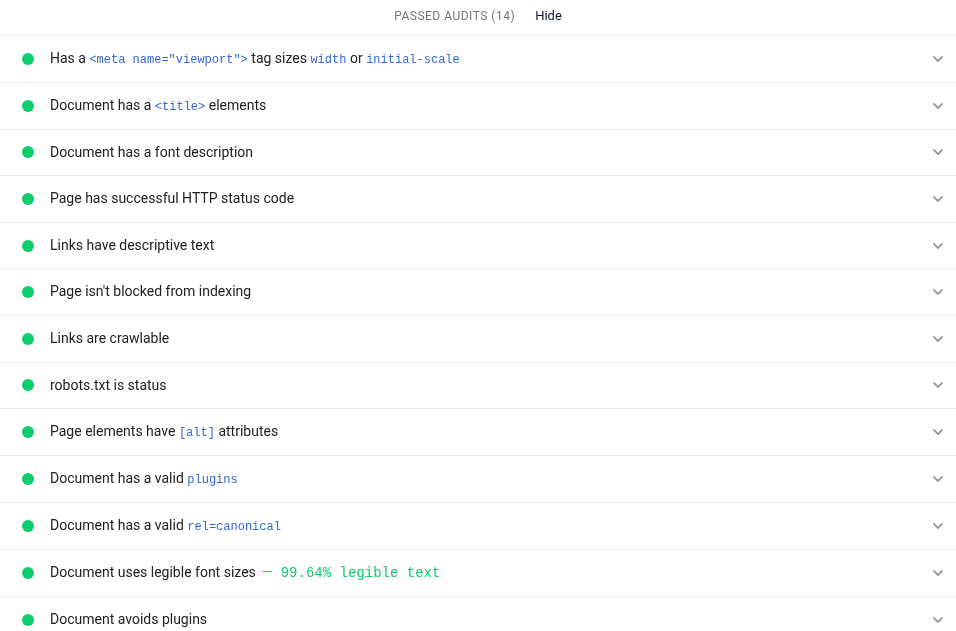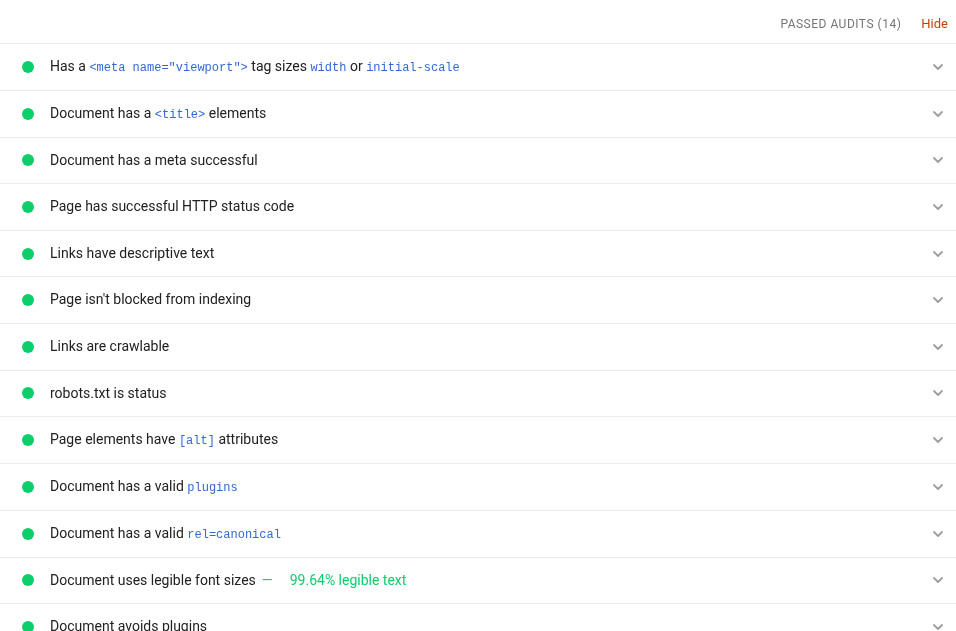--- a/index.html
+++ b/index.html
@@ -5,32 +5,32 @@
 * { box-sizing: border-box; margin: 0; padding: 0; }
 body {
   font-family: -apple-system, BlinkMacSystemFont, "Segoe UI", Roboto, Helvetica, Arial, sans-serif;
   background: #fff;
   color: #212121;
   font-size: 14px;
   width: 956px;
 }
 .header {
   display: flex;
-  justify-content: flex-end;
+  justify-content: center;
   align-items: center;
-  padding: 16px 8px 12px 8px;
+  padding: 8px 8px 12px 8px;
 }
 .header-title {
   font-size: 12px;
   color: #757575;
   letter-spacing: 0.5px;
 }
 .hide-button {
   font-size: 13px;
-  color: #c2410c;
+  color: #0f172a;
   cursor: pointer;
   background: none;
   border: none;
   font-family: inherit;
   margin-left: 20px;
 }
 .audit-list {
   border-top: 1px solid #ebebeb;
 }
 .audit-row {
@@ -55,21 +55,22 @@
   color: #212121;
   line-height: 1.4;
 }
 .code {
   font-family: "SFMono-Regular", Consolas, "Liberation Mono", Menlo, monospace;
   font-size: 12px;
   color: #3367d6;
 }
 .extra {
   color: #0cce6b;
-  margin-left: 13px;
+  margin-left: 4px;
+  font-family: Liberation Mono, monospace;
 }
 .dash {
   color: #0cce6b;
   margin: 0 4px 0 6px;
 }
 .chevron {
   width: 12px;
   height: 12px;
   margin-left: 10px;
   margin-right: 4px;
@@ -112,21 +113,21 @@
       <span class="status-dot"></span>
       <span class="audit-title"><span>Document has a </span><span class="code">&lt;title&gt;</span><span> elements</span></span>
       <span class="chevron">
         <svg viewBox="0 0 12 12">
           <path d="M2 4 L6 8 L10 4"></path>
         </svg>
       </span>
     </div>
     <div class="audit-row">
       <span class="status-dot"></span>
-      <span class="audit-title"><span>Document has a meta successful</span></span>
+      <span class="audit-title"><span>Document has a font description</span></span>
       <span class="chevron">
         <svg viewBox="0 0 12 12">
           <path d="M2 4 L6 8 L10 4"></path>
         </svg>
       </span>
     </div>
     <div class="audit-row">
       <span class="status-dot"></span>
       <span class="audit-title"><span>Page has successful HTTP status code</span></span>
       <span class="chevron">

